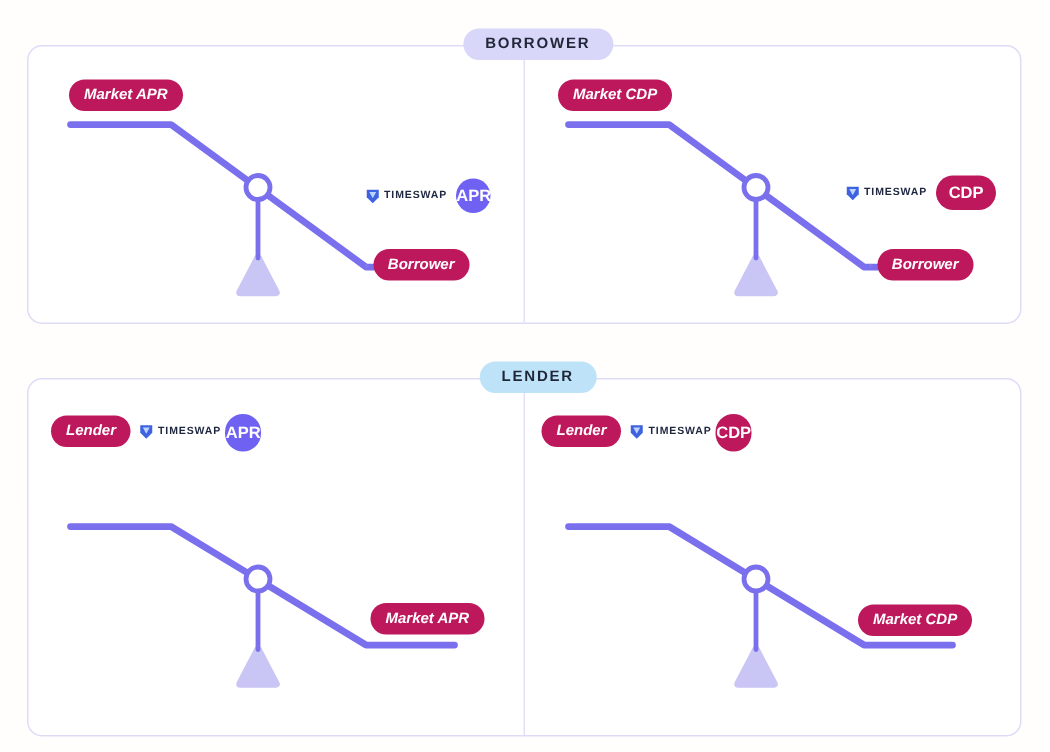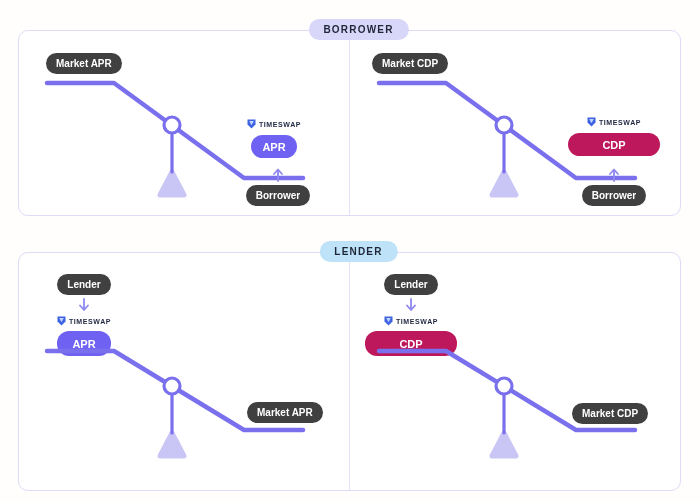--- a/index.html
+++ b/index.html
@@ -7,23 +7,23 @@
         font-family:"Liberation Sans","DejaVu Sans",sans-serif;padding-left:17px;}
   .panel{position:absolute;left:18px;width:661px;background:#fff;
          border:1.5px solid #DEDBF7;border-radius:10px;}
   .vdivider{position:absolute;left:calc(50% - 1px);top:0;bottom:0;width:1.5px;background:#E3E0F9;}
   .badge{position:absolute;left:50%;transform:translateX(-50%);z-index:5;
          font-size:10px;font-weight:bold;letter-spacing:1.2px;color:#1F2637;
          padding:5px 15px;border-radius:13px;white-space:nowrap;}
   .badge-borrower{background:#D8D6F9;}
   .badge-lender{background:#BEE3F8;}
   .quad{position:absolute;width:332px;}
-  .pill-black{position:absolute;background:#404040;color:#fff;font-size:10px;font-weight:bold;
-              padding:5px 10px;border-radius:11px;white-space:nowrap;line-height:1.1;}
-  .vstack{position:absolute;display:flex;flex-direction:column;align-items:center;gap:3px;}
+  .pill-black{position:absolute;background:#be185d;color:#fff;font-size:10px;font-weight:bold;
+              padding:5px 10px;border-radius:11px;white-space:nowrap;line-height:1.1;font-style:italic;}
+  .vstack{position:absolute;display:flex;align-items:center;gap:3px;}
   .metric-btn{color:#fff;font-size:11px;font-weight:bold;border-radius:12px;height:23px;
               display:flex;align-items:center;justify-content:center;}
   .apr{background:#6F61F2;width:46px;}
   .cdp{background:#be185d;width:92px;}
   .btn-lg{height:25px;}
   .apr.btn-lg{width:54px;}
   .timeswap{display:flex;align-items:center;gap:3px;font-size:7px;font-weight:bold;
             letter-spacing:.6px;color:#1E2640;white-space:nowrap;}
   .seesaw{position:absolute;}
   .beam{fill:none;stroke:#7A70ED;stroke-width:4.5;stroke-linecap:round;stroke-linejoin:round;}

